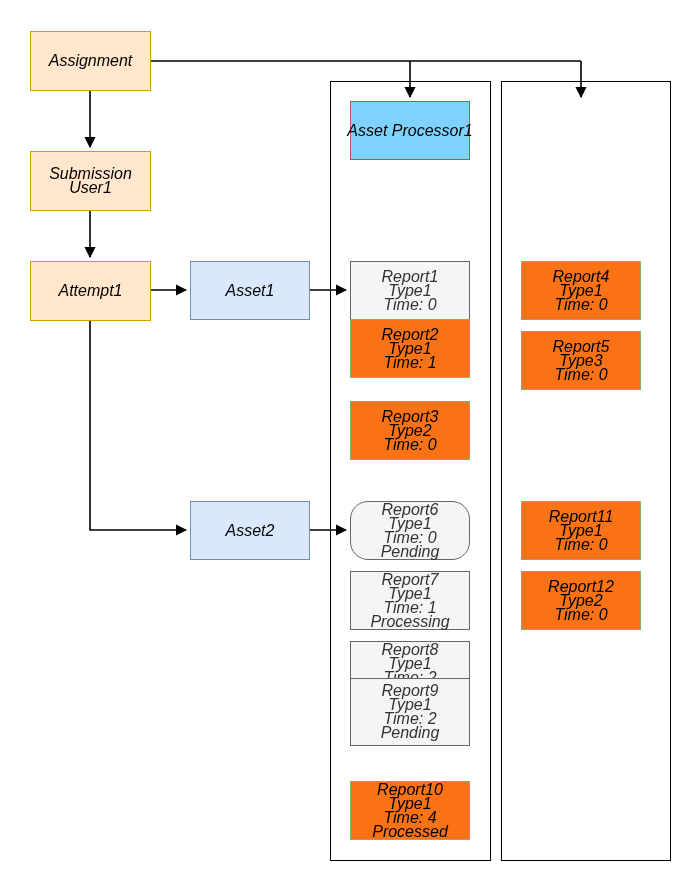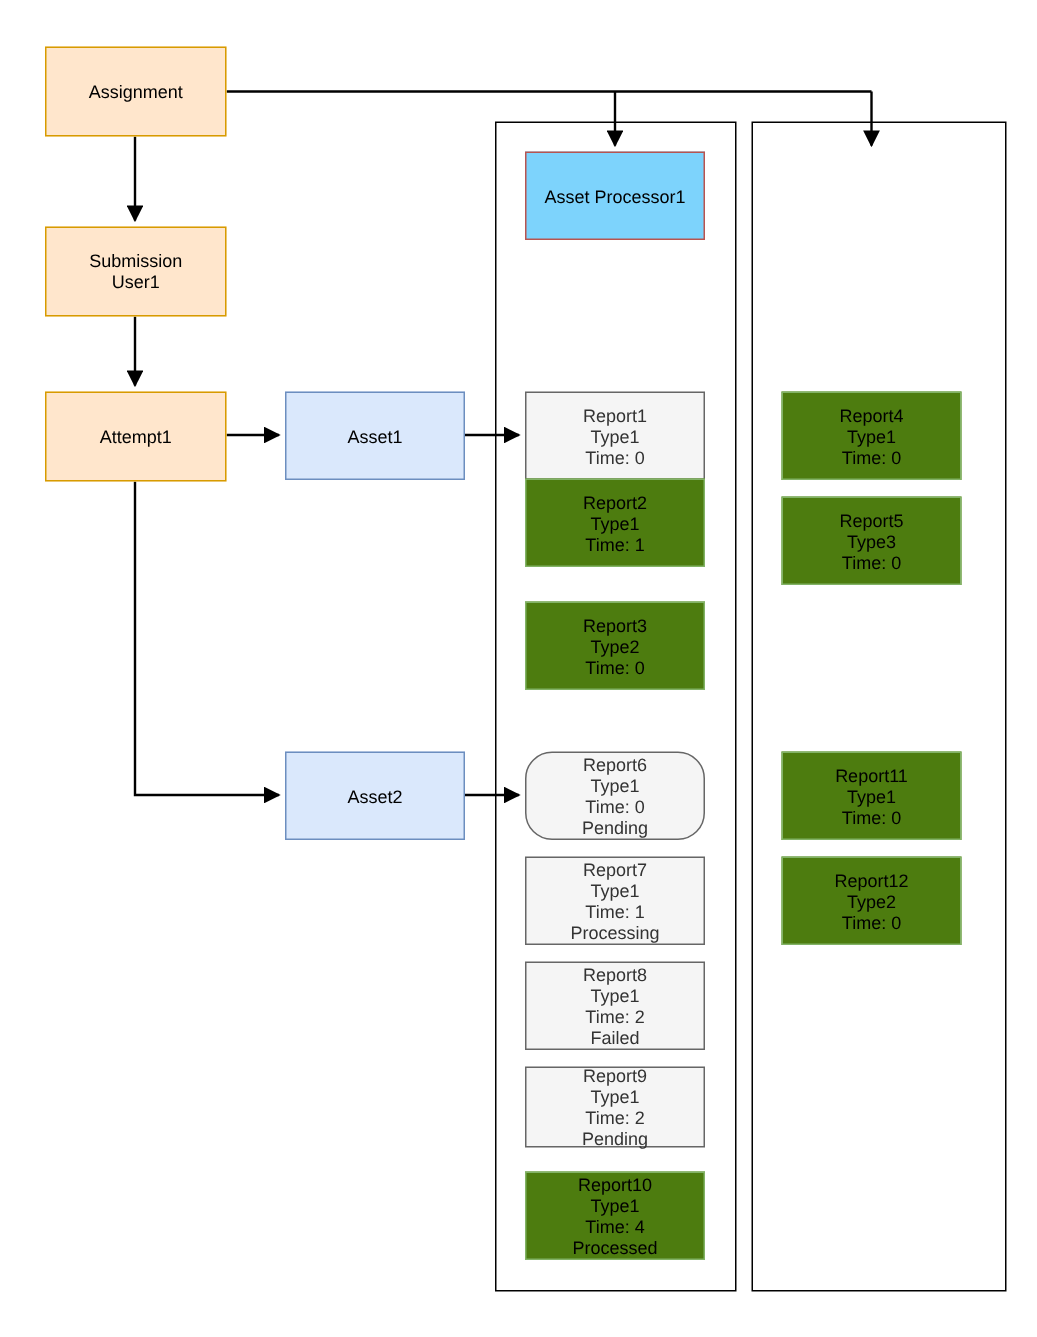--- a/index.html
+++ b/index.html
@@ -21,25 +21,26 @@
     height: 891px;
   }
   .node {
     position: absolute;
     box-sizing: border-box;
     display: flex;
     flex-direction: column;
     align-items: center;
     justify-content: center;
     text-align: right;
-    font-size: 12px;
+    font-size: 16px;
     line-height: 14px;
     border-width: 1px;
     border-style: solid;
     z-index: 3;
+    font-style: italic;
   }
   .node .line { display: block; white-space: nowrap; }
 
   
   .n-orange {
     background: #ffe6cc;
     border-color: #d79b00;
     color: #000000;
   }
   
@@ -49,21 +50,21 @@
     color: #000000;
   }
   
   .n-pink {
     background: #7dd3fc;
     border-color: #b85450;
     color: #000000;
   }
   
   .n-green {
-    background: #4d7c0f;
+    background: #f97316;
     border-color: #82b366;
     color: #000000;
   }
   
   .n-gray {
     background: #f5f5f5;
     border-color: #666666;
     color: #333333;
   }
 
@@ -177,21 +178,21 @@
     <span class="line">Processing</span>
   </div>
 
   <div class="node n-gray" style="left:350px; top:641px; width:120px; height:59px;">
     <span class="line">Report8</span>
     <span class="line">Type1</span>
     <span class="line">Time: 2</span>
     <span class="line">Failed</span>
   </div>
 
-  <div class="node n-gray" style="left:350px; top:711px; width:120px; height:54px;">
+  <div class="node n-gray" style="left:350px; top:678px; width:120px; height:68px;">
     <span class="line">Report9</span>
     <span class="line">Type1</span>
     <span class="line">Time: 2</span>
     <span class="line">Pending</span>
   </div>
 
   <div class="node n-green" style="left:350px; top:781px; width:120px; height:59px;">
     <span class="line">Report10</span>
     <span class="line">Type1</span>
     <span class="line">Time: 4</span>

